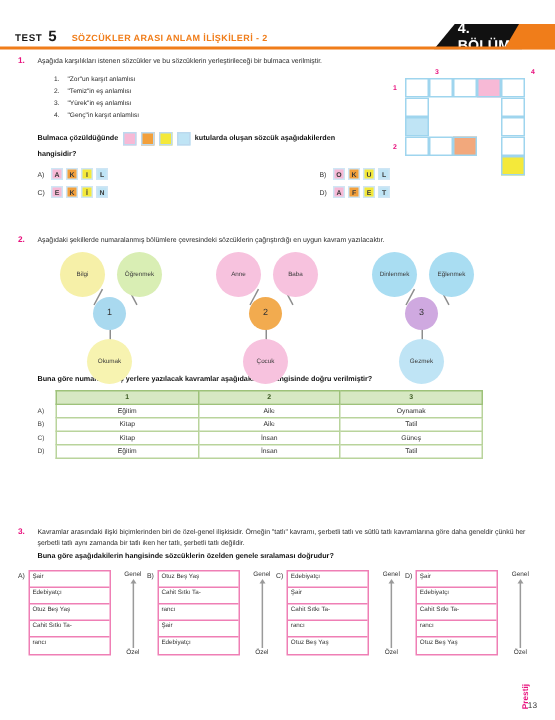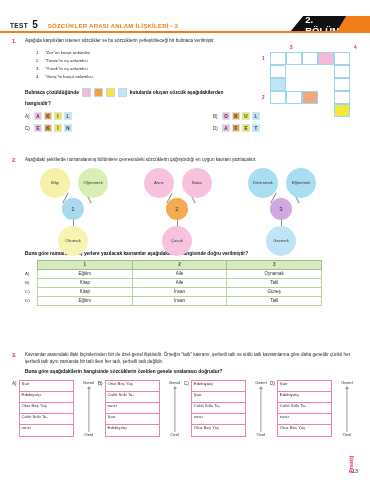--- a/index.html
+++ b/index.html
@@ -173,21 +173,21 @@
 
 <div class="page">
 
   <div class="header">
     <div class="hdr-left">
       <span class="test-word">TEST</span>
       <span class="test-num">5</span>
       <span class="hdr-title">SÖZCÜKLER ARASI ANLAM İLİŞKİLERİ - 2</span>
     </div>
     <div class="bolum-wrap">
-      <div class="bolum-black">2. BÖLÜM</div>
+      <div class="bolum-black">4. BÖLÜM</div>
       <div class="bolum-orange"></div>
     </div>
     <div class="hdr-rule"></div>
   </div>
 
   <div class="q" id="q1">
     <span class="qnum">1.</span>
     <div class="stem qtext">Aşağıda karşılıkları istenen sözcükler ve bu sözcüklerin yerleştirileceği bir bulmaca verilmiştir.</div>
 
     <div class="clue-list">

